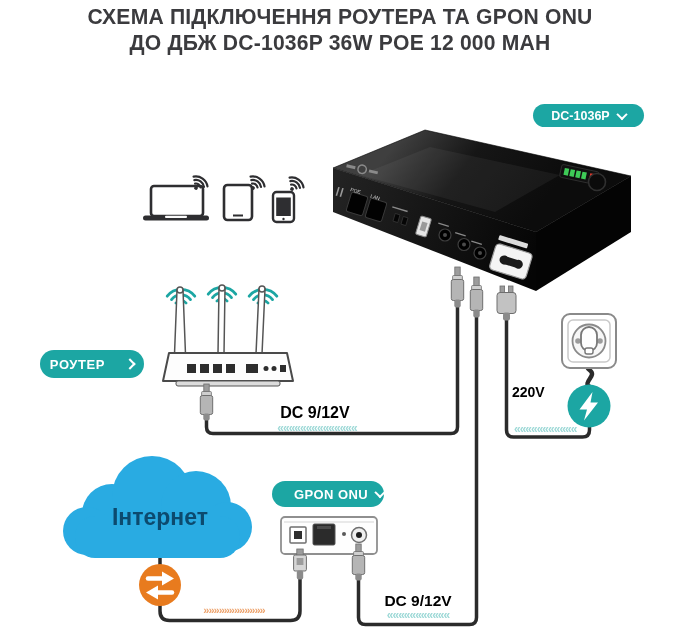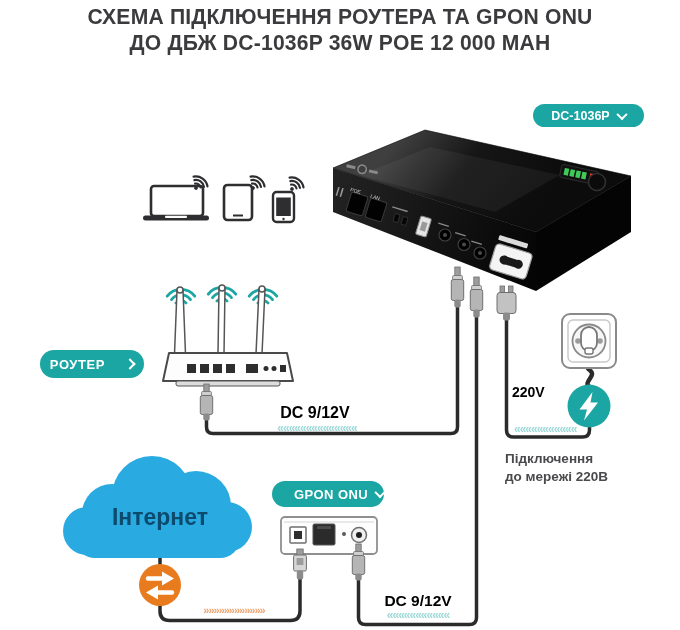--- a/index.html
+++ b/index.html
@@ -288,24 +288,20 @@
     <span>GPON ONU</span>
     <span class="chev down"></span>
   </div>
 
   <div class="lbl lbl-router-dc">DC 9/12V</div>
   <div class="arrows" style="left:262px;top:423px;width:110px;">««««««««««««««</div>
 
   <div class="lbl lbl-220">220V</div>
   <div class="arrows" style="left:514px;top:424px;width:68px;text-align:left;">«««««««««««</div>
 
-  <div class="abs caption">
-    <div>Підключення</div>
-    <div>до мережі 220В</div>
-  </div>
 
   <div class="abs cloud-label">Інтернет</div>
 
   <div class="lbl lbl-gpon-dc">DC 9/12V</div>
   <div class="arrows" style="left:368px;top:610px;width:100px;">«««««««««««</div>
 
   <div class="arrows orange" style="left:196px;top:605px;width:76px;">»»»»»»»»»»»»</div>
 
 </div>
 

